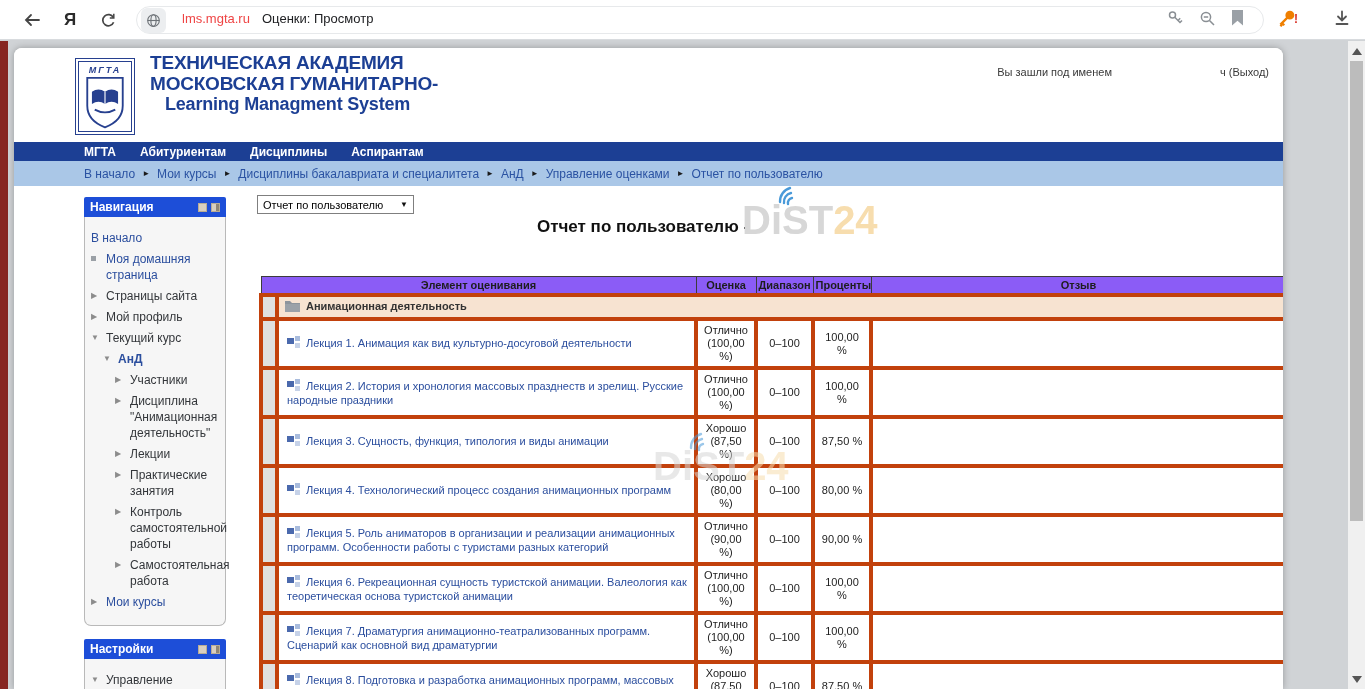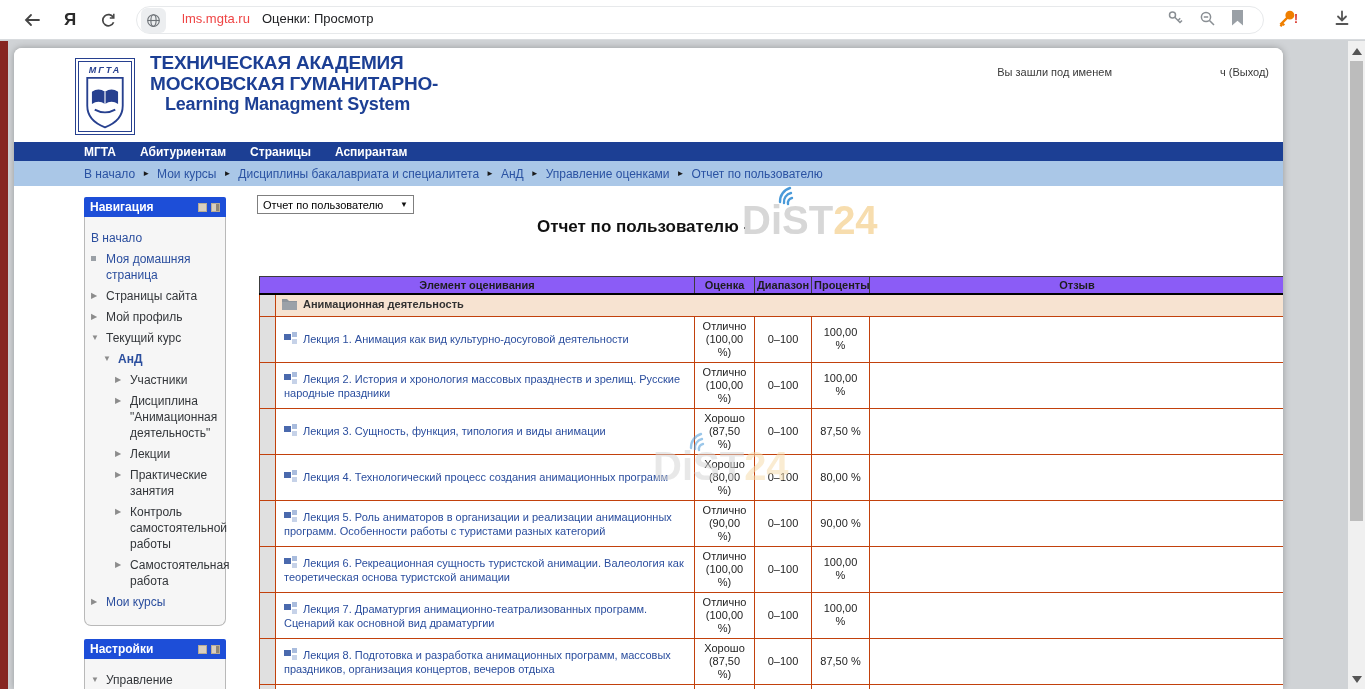--- a/index.html
+++ b/index.html
@@ -72,21 +72,21 @@
   .wm { position:absolute; font-size:40px; font-weight:bold; letter-spacing:0px; white-space:nowrap; pointer-events:none; }
   .wm .g { color:#d7d7d7; } .wm .o { color:#f7ddae; }
   .wm .arcs { position:absolute; left:34px; top:-12px; }
   .wm1 { left:502px; top:12px; z-index:1; }
   .wm2 { left:413px; top:258px; opacity:.55; z-index:5; }
 
   
   .table-wrap { position:absolute; left:19px; top:90px; z-index:2; }
   table.gt { border-collapse:collapse; table-layout:fixed; width:1025px; font-size:11px; color:#1d1d1d; background:#fff; }
   .gt th { border:1px solid #3c3c3c; border-bottom:2px solid #000; font-weight:bold; text-align:center; padding:2px; background:#8b5cf6; font-size:11px; }
-  .gt td { border:1px solid #c2410c; padding:3px 6px; vertical-align:middle; }
+  .gt td { border:4px solid #c2410c; padding:3px 6px; vertical-align:middle; }
   td.cell-gutter { background:#e0e0e0; padding:0; }
   tr.row-category td.cat { background:#f7e3d1; font-weight:bold; color:#333; height:22px; }
   td.cell-name { padding-left:8px; }
   .item-link { color:#2b4e9e; cursor:pointer; }
   td.cell-grade, td.cell-range, td.cell-pct { text-align:center; line-height:13px; }
   td.cell-feedback { background:#fff; }
   tr.row-item td { height:31px; }
   .ticon { display:inline-block; vertical-align:-2px; margin-right:6px; }
 </style>
 </head>
@@ -170,21 +170,21 @@
         <div class="org-line lms">Learning Managment System</div>
       </div>
       <div class="login-line">
         <span>Вы зашли под именем</span><span class="login-spacer"></span><span>ч (Выход)</span>
       </div>
     </div>
 
     <div class="main-nav">
         <span class="nav-item">МГТА</span>
         <span class="nav-item">Абитуриентам</span>
-        <span class="nav-item">Страницы</span>
+        <span class="nav-item">Дисциплины</span>
         <span class="nav-item">Аспирантам</span>
       </div>
     <div class="breadcrumb">
         <span class="crumb">В начало</span>
         <span class="crumb-sep">►</span>
         <span class="crumb">Мои курсы</span>
         <span class="crumb-sep">►</span>
         <span class="crumb">Дисциплины бакалавриата и специалитета</span>
         <span class="crumb-sep">►</span>
         <span class="crumb">АнД</span>

